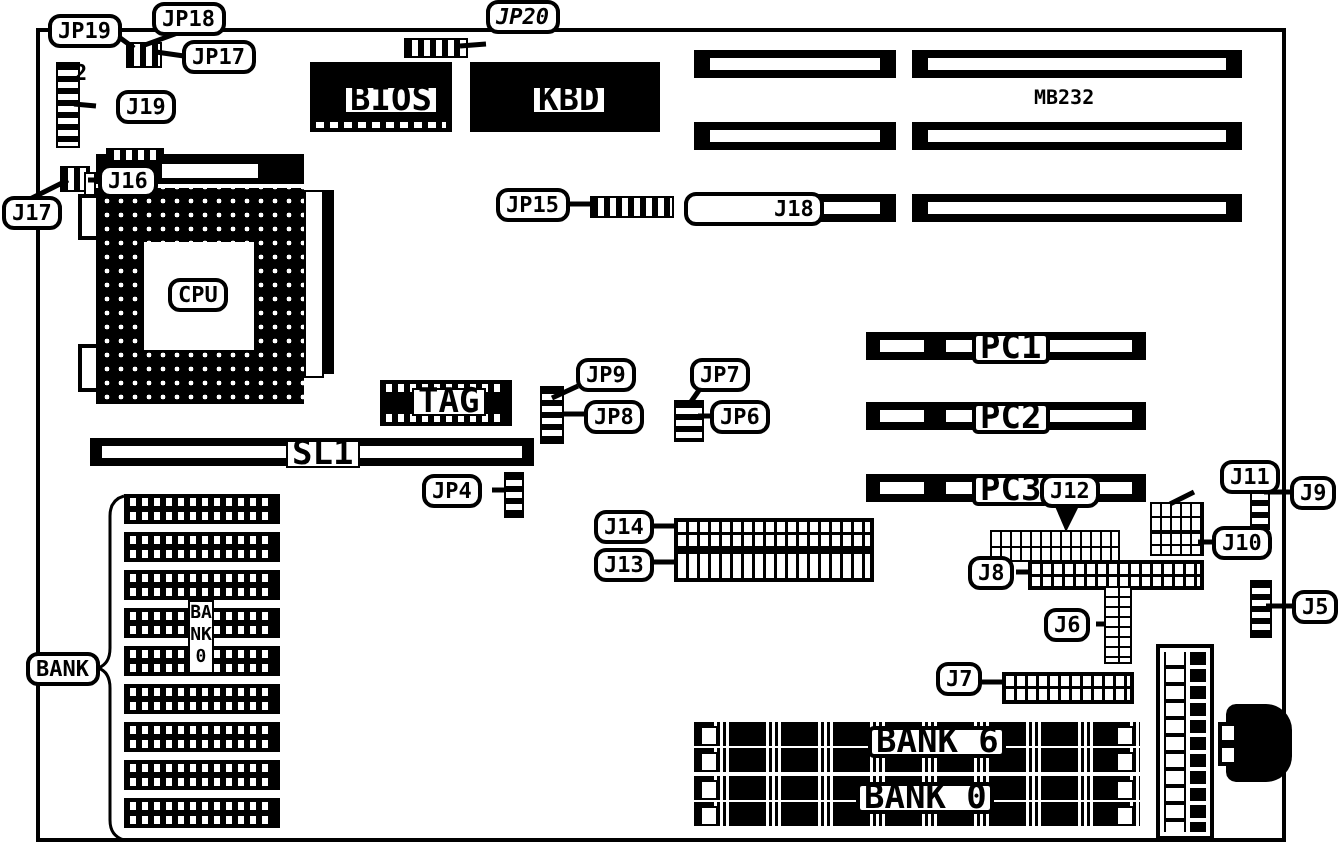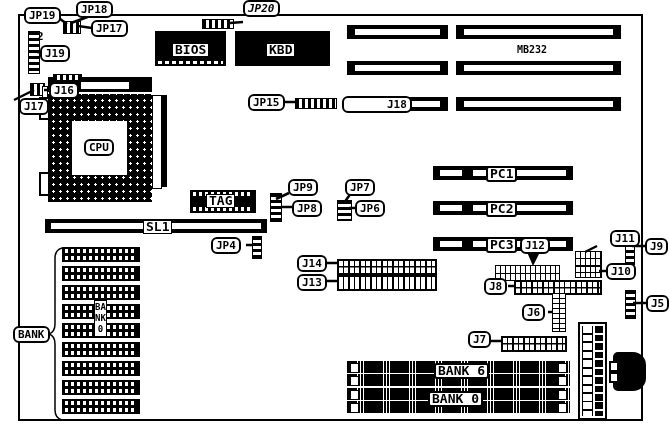--- a/index.html
+++ b/index.html
@@ -6,21 +6,21 @@
   .canvas{position:relative;width:669px;height:429px;background:#fff;overflow:hidden;
           font-family:"DejaVu Sans Mono",monospace;color:#000;}
   .abs{position:absolute;}
   
   .board{position:absolute;border:2px solid #000;background:#fff;z-index:1;}
   
   .callout{position:absolute;z-index:6;background:#fff;border:2px solid #000;border-radius:6px;
            padding:0 3px;font-weight:bold;font-size:11px;line-height:13px;white-space:nowrap;}
   
   .boxlabel{position:absolute;z-index:6;background:#fff;border:1px solid #000;
-            padding:0 2px;font-weight:bold;font-size:13px;line-height:12px;white-space:nowrap;}
+            padding:0 2px;font-weight:bold;font-size:17px;line-height:12px;white-space:nowrap;}
   .boxlabel.b2{border-width:2px;border-radius:3px;}
   .plain{position:absolute;z-index:6;background:transparent;font-weight:bold;font-size:10px;line-height:11px;white-space:nowrap;}
   
   .slot{position:absolute;background:#000;z-index:2;}
   .slot .in{position:absolute;background:#fff;}
   
   .ladder-v{position:absolute;z-index:3;border:1px solid #000;
             background:repeating-linear-gradient(180deg,#000 0 3px,#fff 3px 6px);}
   .ladder-h{position:absolute;z-index:3;border:1px solid #000;
             background:repeating-linear-gradient(90deg,#000 0 3px,#fff 3px 6px);}
@@ -232,22 +232,22 @@
       <line x1="548" y1="312" x2="553" y2="312"></line>
       <line x1="491" y1="341" x2="502" y2="341"></line>
     </g>
     <polygon points="527,252 540,252 533,266" fill="#000"></polygon>
     <path d="M62,248 Q55,250 55,258 L55,324 Q55,332 49,334 Q55,336 55,344 L55,410 Q55,418 62,420" stroke="#000" stroke-width="1.5" fill="none"></path>
   </svg>
 
   <div class="callout" style="left:24px;top:7px;text-align:center;"><span>JP19</span></div>
   <div class="callout" style="left:76px;top:1px;"><span>JP18</span></div>
   <div class="callout" style="left:91px;top:20px;"><span>JP17</span></div>
-  <div class="callout" style="left:40px;top:45px;"><span>J19</span></div>
-  <div class="callout" style="left:19px;top:98px;"><span>J17</span></div>
+  <div class="callout" style="left:58px;top:45px;"><span>J19</span></div>
+  <div class="callout" style="left:1px;top:98px;"><span>J17</span></div>
   <div class="callout" style="left:49px;top:82px;"><span>J16</span></div>
   <div class="callout" style="left:243px;top:0;font-style:italic;"><span>JP20</span></div>
   <div class="callout" style="left:248px;top:94px;"><span>JP15</span></div>
   <div class="callout" style="left:342px;top:96px;padding-left:43px;"><span>J18</span></div>
   <div class="callout" style="left:288px;top:179px;"><span>JP9</span></div>
   <div class="callout" style="left:292px;top:200px;"><span>JP8</span></div>
   <div class="callout" style="left:345px;top:179px;"><span>JP7</span></div>
   <div class="callout" style="left:355px;top:200px;"><span>JP6</span></div>
   <div class="callout" style="left:211px;top:237px;"><span>JP4</span></div>
   <div class="callout" style="left:297px;top:255px;"><span>J14</span></div>

